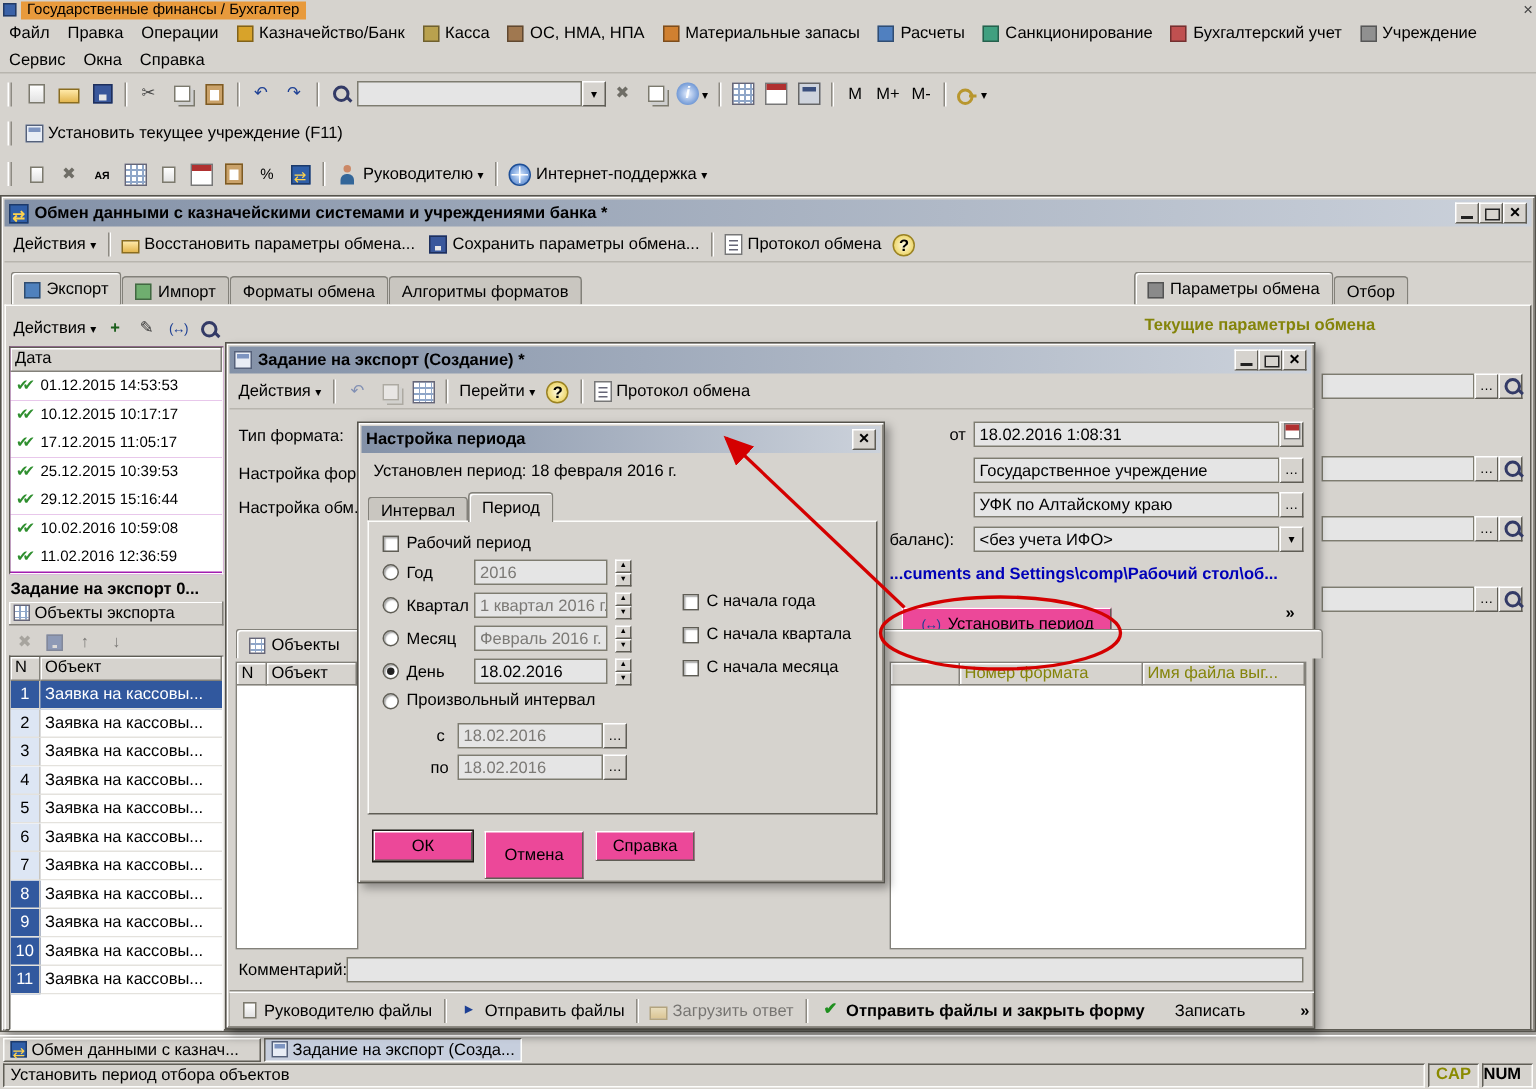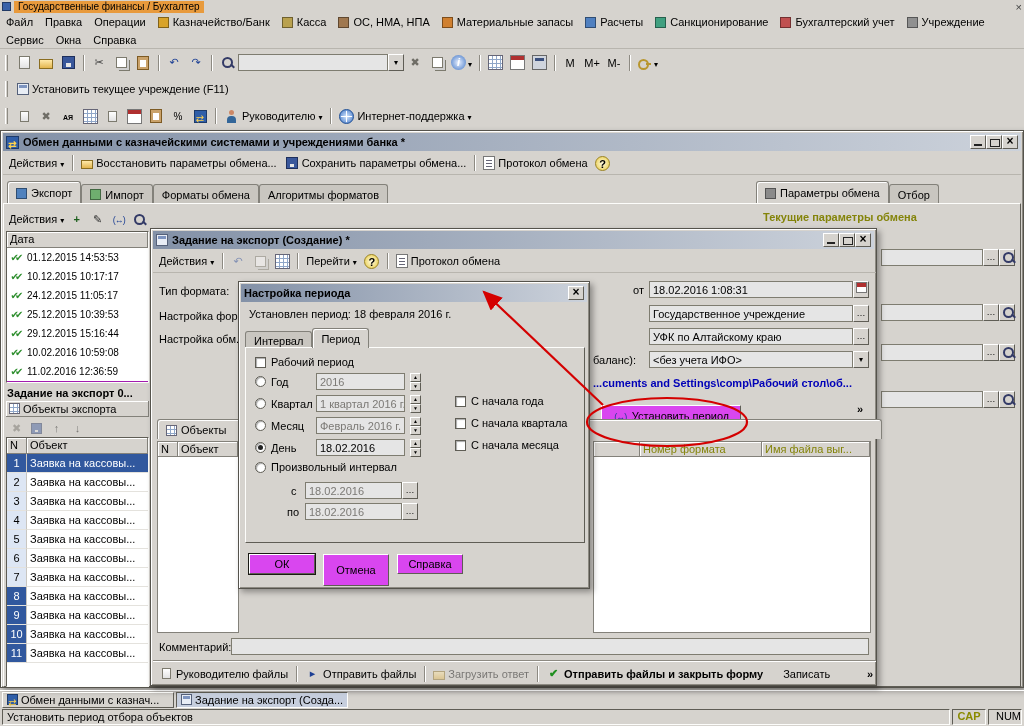--- a/index.html
+++ b/index.html
@@ -86,21 +86,21 @@
 .ocell{flex:1;padding:0 3px;border-bottom:1px solid #e4e2dd;overflow:hidden;white-space:nowrap;height:100%;display:flex;align-items:center}
 .nsel{background:#31589e;color:#fff}
 .rowsel{background:#31589e;color:#fff}
 
 .radio{flex:none;width:11px;height:11px;border-radius:50%;background:#fff;border:1px solid #5f5d55;box-shadow:inset 1px 1px 1px #aaa;position:relative}
 .radio.sel::after{content:"";position:absolute;left:2px;top:2px;width:5px;height:5px;border-radius:50%;background:#222}
 .cb{flex:none;width:11px;height:11px;background:#fff;border:1px solid #5f5d55;box-shadow:inset 1px 1px 1px #aaa}
 .spin{flex:none;width:11px;height:17px;display:flex;flex-direction:column}
 .spin i{flex:1;font-style:normal;font-size:5px;line-height:7px;text-align:center;background:#d6d3ce;border:1px solid;border-color:#fff #5f5d55 #5f5d55 #fff}
 .minibtn{flex:none;width:16px;height:17px;background:#d6d3ce;border:1px solid;border-color:#fff #5f5d55 #5f5d55 #fff;font-size:9px;line-height:15px;text-align:center}
-.btn{background:#d946ef;border:1px solid;border-color:#fff #5f5d55 #5f5d55 #fff;display:flex;align-items:center;justify-content:center;white-space:nowrap}
+.btn{background:#ec4899;border:1px solid;border-color:#fff #5f5d55 #5f5d55 #fff;display:flex;align-items:center;justify-content:center;white-space:nowrap}
 .btn.default{outline:1px solid #1a1a14}
 .abs{position:absolute}
 .lbl{white-space:nowrap}
 .flat{display:flex;align-items:center;gap:3px;padding:1px 4px;white-space:nowrap}
 </style>
 </head>
 <body>
 
 <div class="screen">
 
@@ -378,21 +378,21 @@
       <div class="lrow" style="font-size:10px">
           <span class="ic ic-dblcheck" style="width:20px"></span>
           <span>01.12.2015 14:53:53</span>
         </div>
       <div class="lrow" style="font-size:10px">
           <span class="ic ic-dblcheck" style="width:20px"></span>
           <span>10.12.2015 10:17:17</span>
         </div>
       <div class="lrow" style="font-size:10px">
           <span class="ic ic-dblcheck" style="width:20px"></span>
-          <span>24.12.2015 11:05:17</span>
+          <span>17.12.2015 11:05:17</span>
         </div>
       <div class="lrow" style="font-size:10px">
           <span class="ic ic-dblcheck" style="width:20px"></span>
           <span>25.12.2015 10:39:53</span>
         </div>
       <div class="lrow" style="font-size:10px">
           <span class="ic ic-dblcheck" style="width:20px"></span>
           <span>29.12.2015 15:16:44</span>
         </div>
       <div class="lrow" style="font-size:10px">
@@ -759,16 +759,16 @@
     </span>
     <span class="flat sunk" style="width:172px;height:16px;overflow:hidden;background:#c6cedd">
       <span class="ic ic-form" style="width:11px;height:11px"></span>
       <span>Задание на экспорт (Созда...</span>
     </span>
   </div>
 
   <div class="abs row" style="left:0;top:708px;width:1024px;height:18px;padding:1px 2px;gap:2px">
     <span class="sunk" style="flex:1;height:16px;padding:1px 4px;white-space:nowrap;overflow:hidden">Установить период отбора объектов</span>
     <span class="sunk" style="width:34px;height:16px;text-align:center;color:#8a8a00;font-weight:bold">CAP</span>
-    <span class="sunk" style="width:34px;height:16px;text-align:right;font-weight:normal">NUM</span>
+    <span class="sunk" style="width:34px;height:16px;text-align:left;font-weight:bold">NUM</span>
   </div>
 
 </div>
 
 </body></html>

